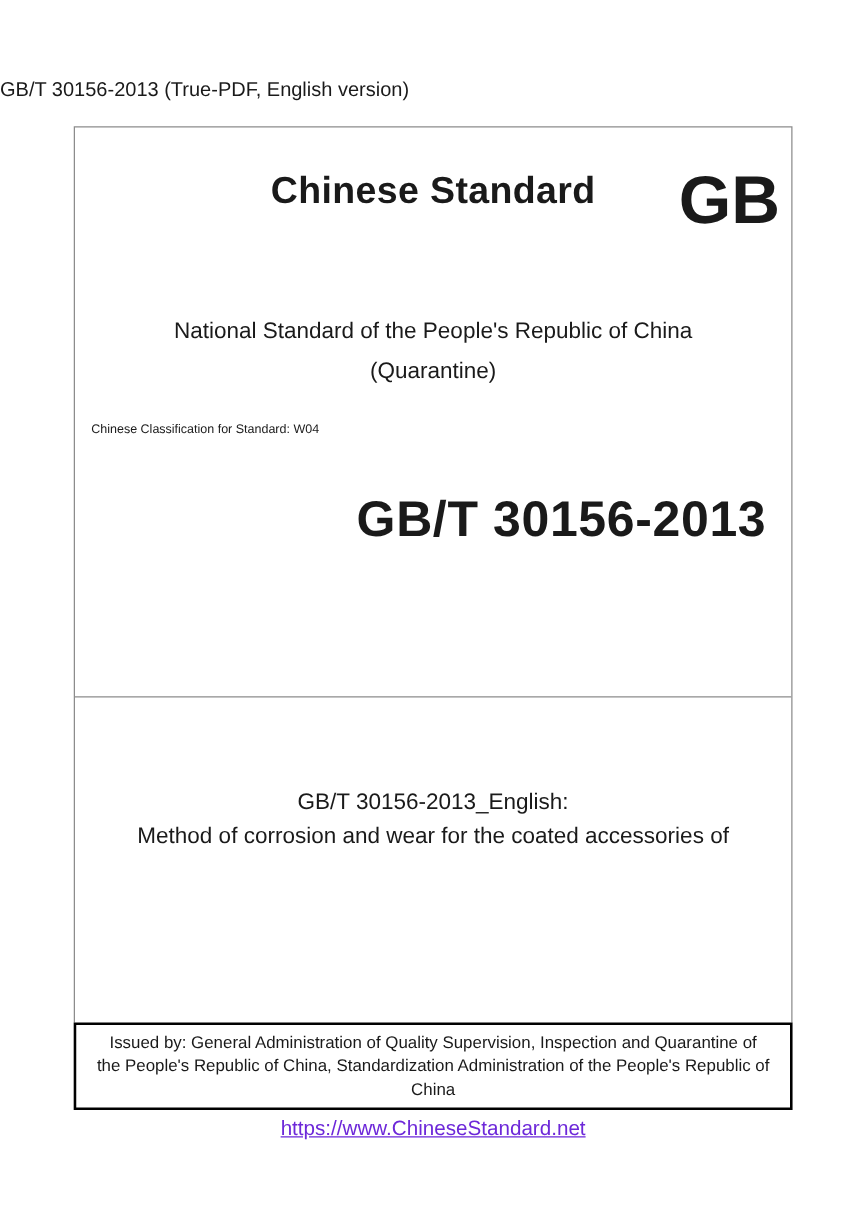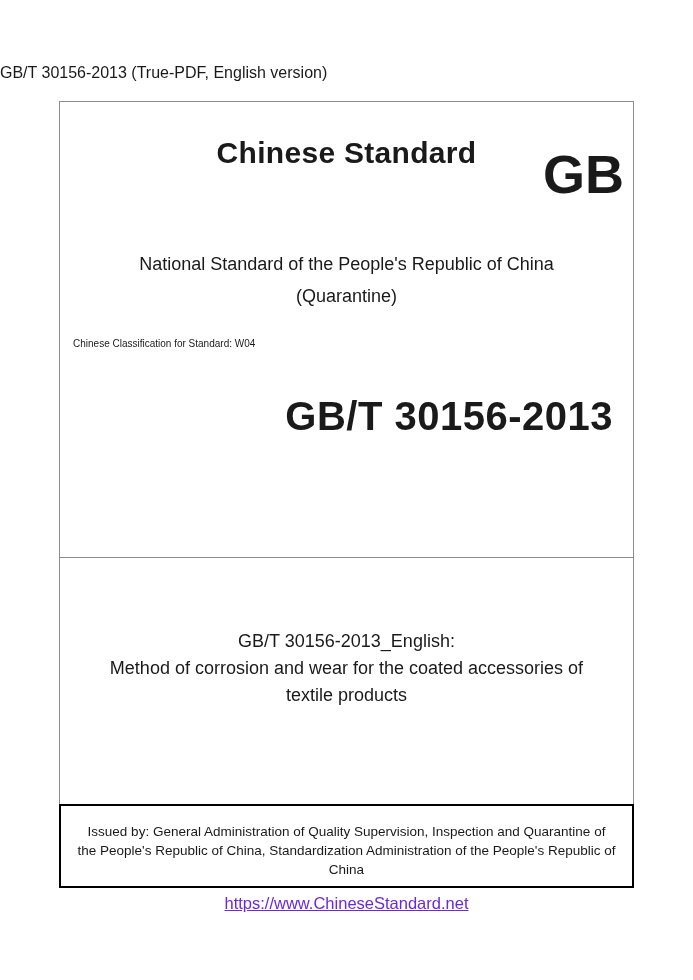--- a/index.html
+++ b/index.html
@@ -25,21 +25,21 @@
     position: relative;
     height: 456px;
     border-bottom: 1px solid #8c8c8c;
   }
   .brand-title {
     position: absolute; top: 34px; left: 0; width: 100%;
     text-align: center;
     font-size: 30px; font-weight: bold; letter-spacing: 0.3px;
   }
   .gb-logo {
-    position: absolute; top: 44px; right: 9px;
+    position: absolute; top: 30px; right: 9px;
     font-size: 54px; font-weight: bold; line-height: 1.05;
   }
   .national-block {
     position: absolute; top: 146px; left: 0; width: 100%;
     text-align: center; font-size: 18px; line-height: 32px;
   }
   .classification {
     position: absolute; top: 236px; left: 13px;
     font-size: 10px;
   }
@@ -49,26 +49,26 @@
   }
   .section-middle {
     position: relative;
     height: 262px;
     padding-top: 70px;
     text-align: center;
     font-size: 18px; line-height: 27px;
   }
   .issued-box {
     position: absolute; left: -1px; right: -1px; bottom: -1px;
-    height: 84px;
+    height: 70px;
     border: 2px solid #000000;
     background: #ffffff;
     text-align: center;
     font-size: 13.5px; line-height: 19px;
-    padding-top: 16px;
+    padding-top: 4px;
   }
   .footer-link {
     position: absolute; top: 894px; left: 0; width: 100%;
     text-align: center; font-size: 16.5px;
   }
   .footer-link a {
     color: #6d28d9;
     text-decoration: underline;
     cursor: pointer;
   }
@@ -87,21 +87,20 @@
       <div>National Standard of the People's Republic of China</div>
       <div>(Quarantine)</div>
     </div>
     <div class="classification">Chinese Classification for Standard: W04</div>
     <div class="standard-number">GB/T 30156-2013</div>
   </div>
 
   <div class="section-middle">
     <div>GB/T 30156-2013_English:</div>
     <div>Method of corrosion and wear for the coated accessories of</div>
-    <div>textile products</div>
   </div>
 
   <div class="issued-box">
     <div>Issued by: General Administration of Quality Supervision, Inspection and Quarantine of</div>
     <div>the People's Republic of China, Standardization Administration of the People's Republic of</div>
     <div>China</div>
   </div>
 
 </div>
 

